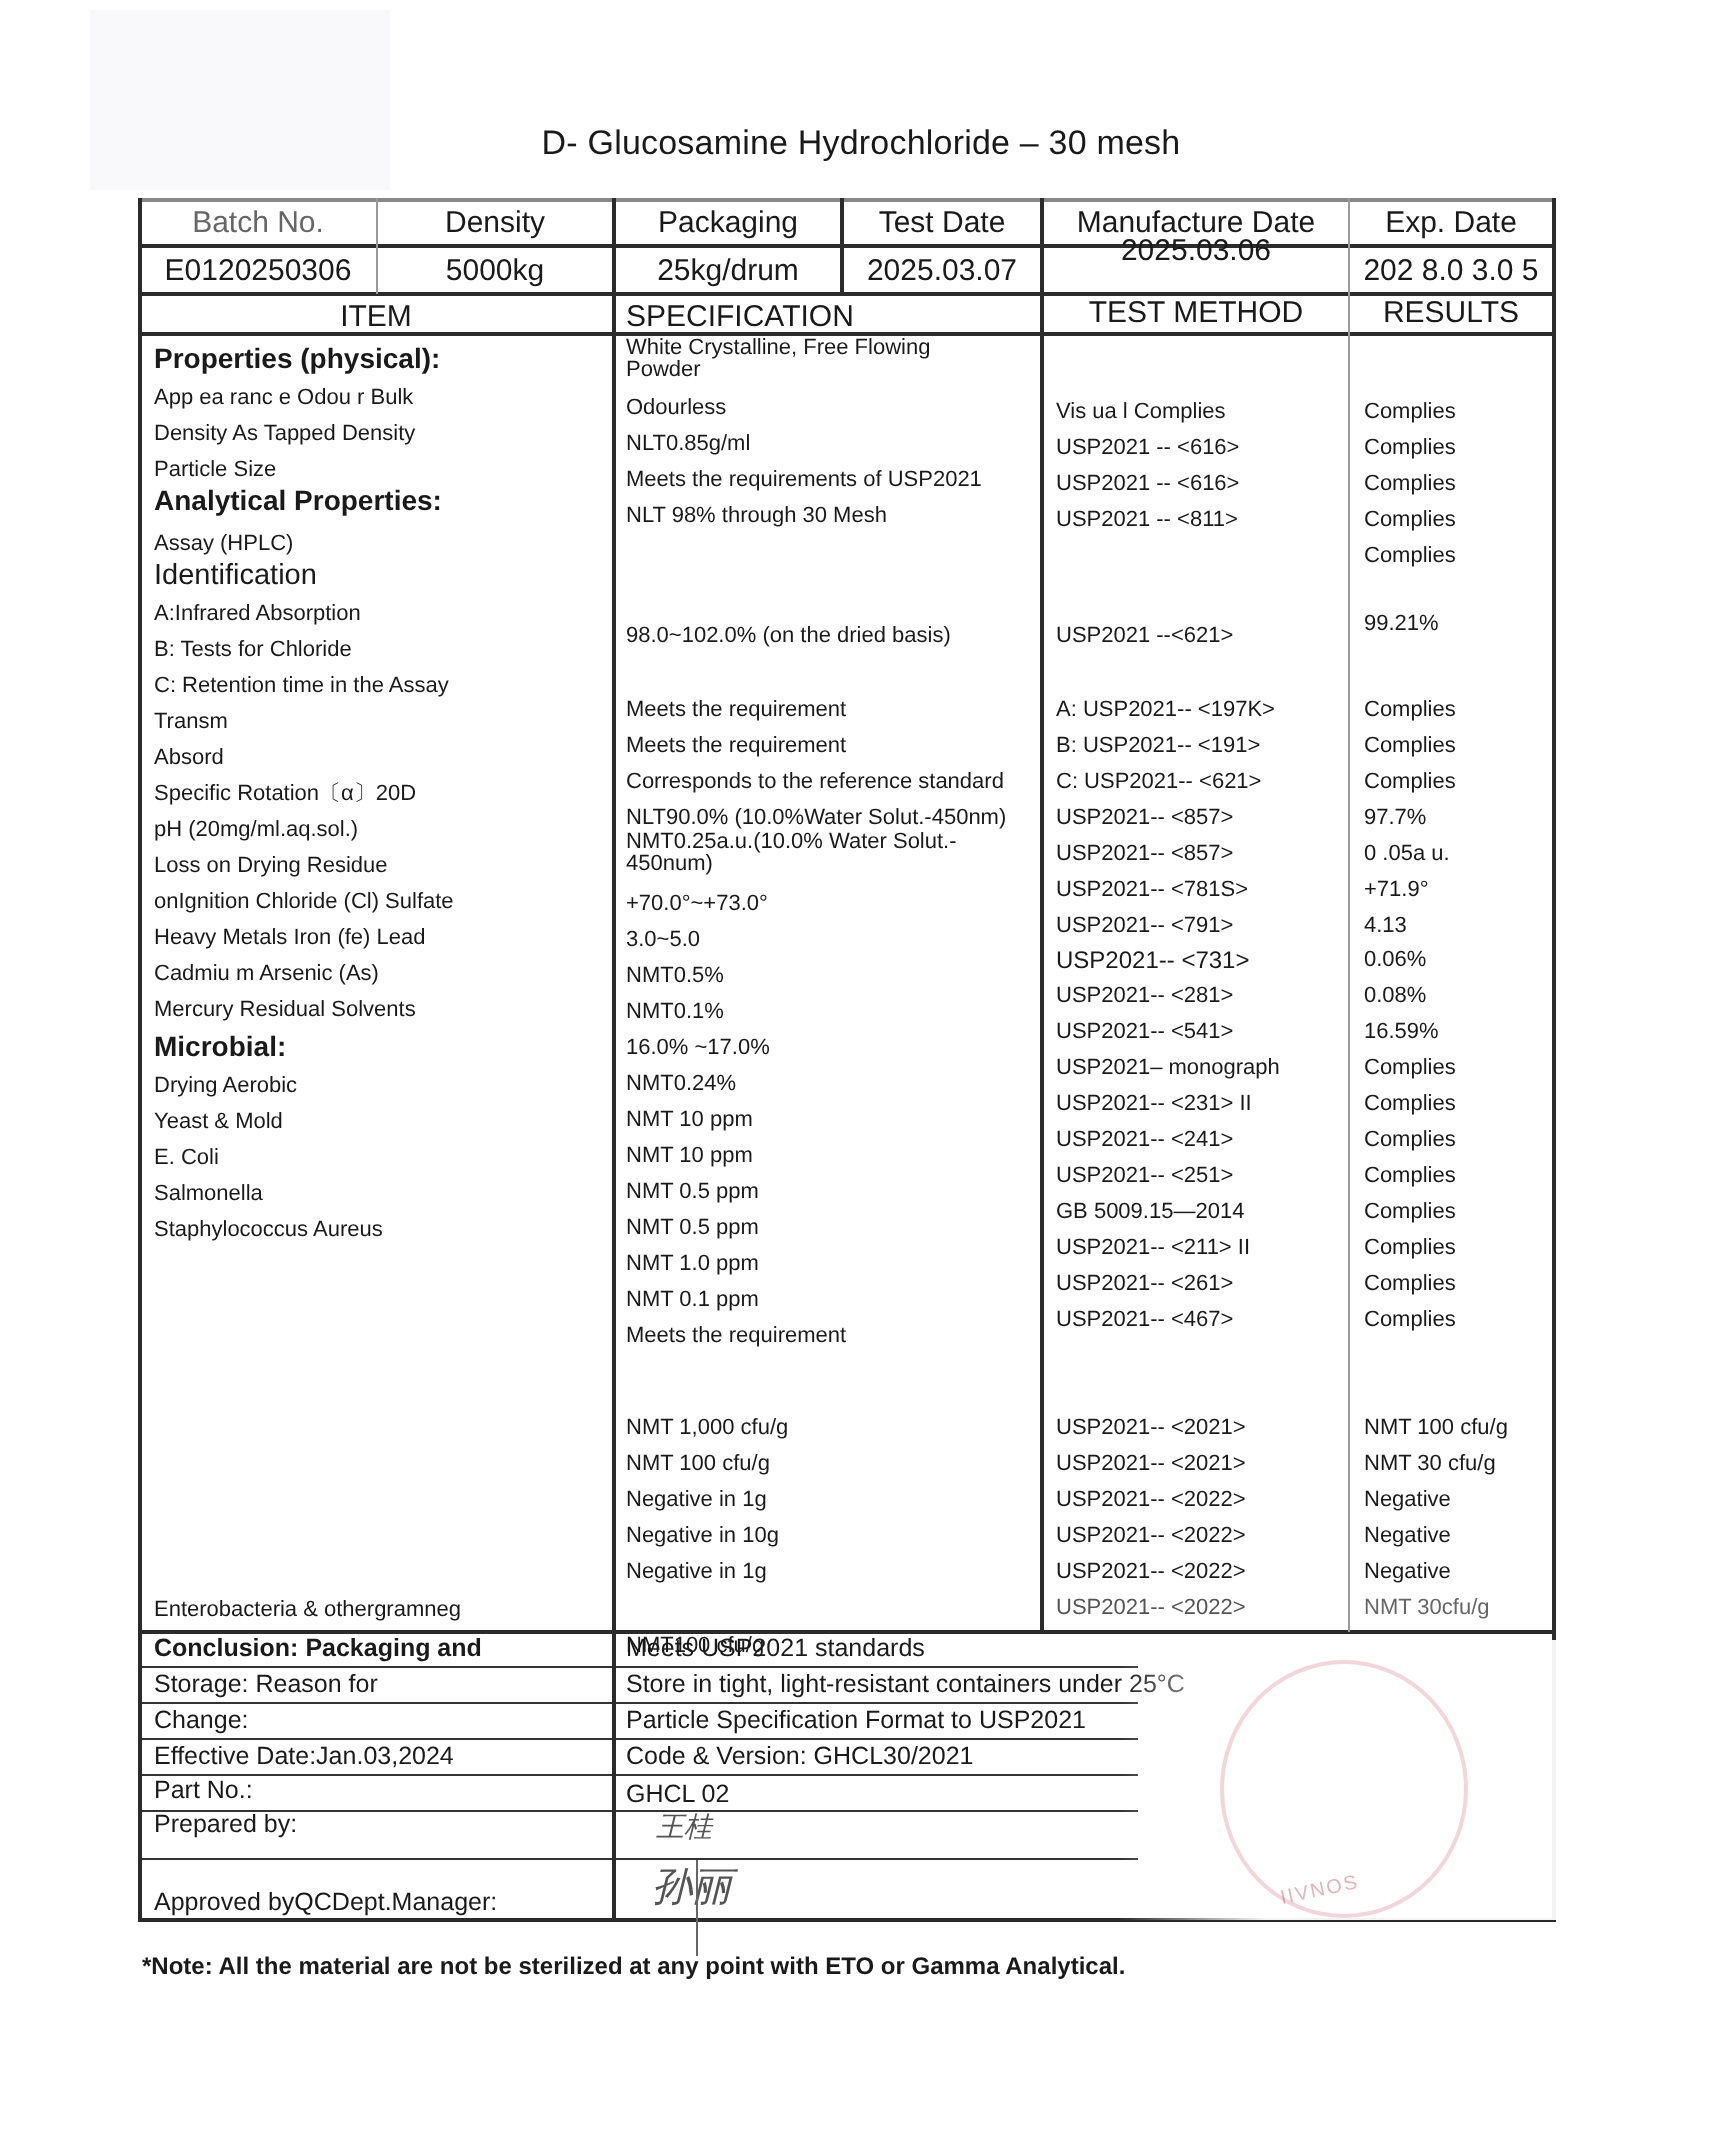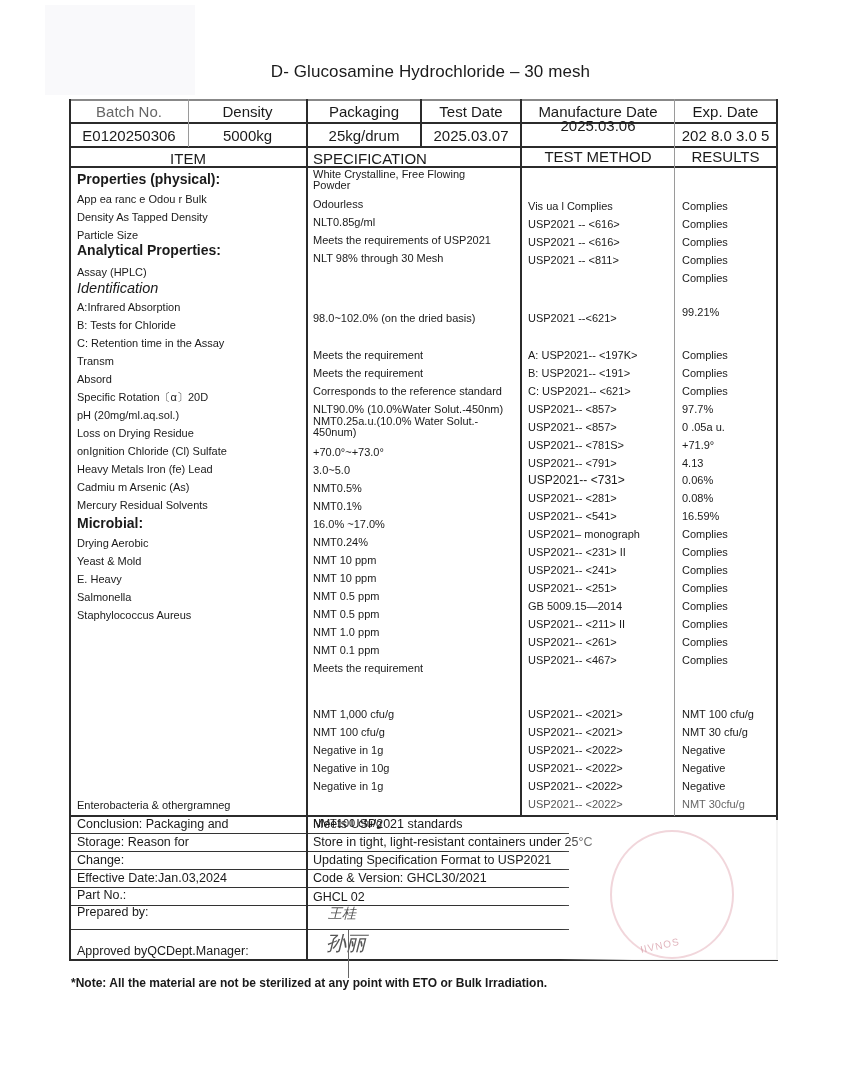--- a/index.html
+++ b/index.html
@@ -10,21 +10,21 @@
     .title { position: absolute; left: 0; width: 861px; top: 62px; text-align: center;
              font-size: 17px; letter-spacing: 0.1px; }
     .cell { box-sizing: border-box; display: flex; align-items: center; justify-content: center;
             font-size: 15px; white-space: nowrap; overflow: hidden; }
     .hline { position: absolute; left: 0; height: 2px; background: #2b2b2b; }
     .vline { position: absolute; width: 2px; background: #2b2b2b; }
     .thin { background: #9a9a9a; width: 1px; }
     .col-text { position: absolute; font-size: 11px; line-height: 18px; white-space: nowrap; }
     .col-text div { height: 18px; }
     .bold-head { font-weight: bold; font-size: 14px; }
-    .medium-head { font-size: 14.5px; font-style: italic; }
+    .medium-head { font-size: 14.5px; }
     .footer-row { position: absolute; font-size: 12.5px; white-space: nowrap; }
     .note { position: absolute; left: 71px; top: 976px; font-size: 12px; font-weight: bold; }
     .stamp { position: absolute; left: 610px; top: 830px; width: 120px; height: 125px;
              border-radius: 50%; border: 2px solid rgba(200,90,110,0.25); }
     .stamp-text { position: absolute; left: 640px; top: 940px; font-size: 10px; color: rgba(180,70,90,0.4);
                   transform: rotate(-12deg); letter-spacing: 1px; }
     .fade-right { position: absolute; left: 560px; top: 820px; width: 240px; height: 140px;
                   background: linear-gradient(to right, rgba(255,255,255,0) 0%, rgba(255,255,255,0.95) 30%, rgba(255,255,255,0.95) 100%); }
     .signature { position: absolute; font-size: 14px; color: #555; font-family: "DejaVu Serif", serif; font-style: italic; }
   </style>
@@ -106,21 +106,21 @@
     <div>Loss     on     Drying     Residue</div>
     <div>onIgnition Chloride (Cl) Sulfate</div>
     <div>Heavy  Metals  Iron  (fe)  Lead</div>
     <div>Cadmiu      m      Arsenic      (As)</div>
     <div>Mercury Residual Solvents</div>
   </div>
   <div style="position:absolute;left:77px;top:515px;" class="bold-head">Microbial:</div>
   <div class="col-text" style="left:77px;top:534px;">
     <div>Drying Aerobic</div>
     <div>Yeast &amp; Mold</div>
-    <div>E. Heavy</div>
+    <div>E. Coli</div>
     <div>Salmonella</div>
     <div>Staphylococcus Aureus</div>
   </div>
   <div class="col-text" style="left:77px;top:796px;">Enterobacteria &amp; othergramneg</div>
 </div>
 
 <div>
   <div style="position:absolute;left:313px;top:169px;font-size:11px;line-height:11px;">
     <div>White Crystalline, Free Flowing</div>
     <div>Powder</div>
@@ -238,36 +238,36 @@
     <div>NMT 100 cfu/g</div>
     <div>NMT 30 cfu/g</div>
     <div>Negative</div>
     <div>Negative</div>
     <div>Negative</div>
     <div style="color:#666;">NMT 30cfu/g</div>
   </div>
 </div>
 
 <div>
-  <div class="footer-row" style="left:77px;top:817px;">Conclusion: Packaging and</div>
+  <div class="footer-row" style="left:77px;top:817px;font-weight:bold;">Conclusion: Packaging and</div>
   <div class="footer-row" style="left:77px;top:835px;">Storage: Reason for</div>
   <div class="footer-row" style="left:77px;top:853px;">Change:</div>
   <div class="footer-row" style="left:77px;top:871px;">Effective Date:Jan.03,2024</div>
   <div class="footer-row" style="left:77px;top:888px;">Part No.:</div>
   <div class="footer-row" style="left:77px;top:905px;">Prepared by:</div>
   <div class="footer-row" style="left:77px;top:944px;">Approved byQCDept.Manager:</div>
 
   <div class="footer-row" style="left:313px;top:817px;">Meets USP2021 standards</div>
   <div class="footer-row" style="left:313px;top:835px;">Store in tight, light-resistant containers under 25°C</div>
-  <div class="footer-row" style="left:313px;top:853px;">Updating Specification Format to USP2021</div>
+  <div class="footer-row" style="left:313px;top:853px;">Particle Specification Format to USP2021</div>
   <div class="footer-row" style="left:313px;top:871px;">Code &amp; Version: GHCL30/2021</div>
   <div class="footer-row" style="left:313px;top:890px;">GHCL 02</div>
 
   <div class="signature" style="left:328px;top:905px;">王桂</div>
   <div class="signature" style="left:326px;top:930px;font-size:20px;">孙丽</div>
   <div style="position:absolute;left:348px;top:930px;width:1px;height:48px;background:#666;"></div>
 </div>
 
 <div class="fade-right"></div>
 <div class="stamp"></div>
 <div class="stamp-text">IIVNOS</div>
 
-<div class="note">*Note: All the material are not be sterilized at any point with ETO or Bulk Irradiation.</div>
+<div class="note">*Note: All the material are not be sterilized at any point with ETO or Gamma Analytical.</div>
 
 </body></html>

